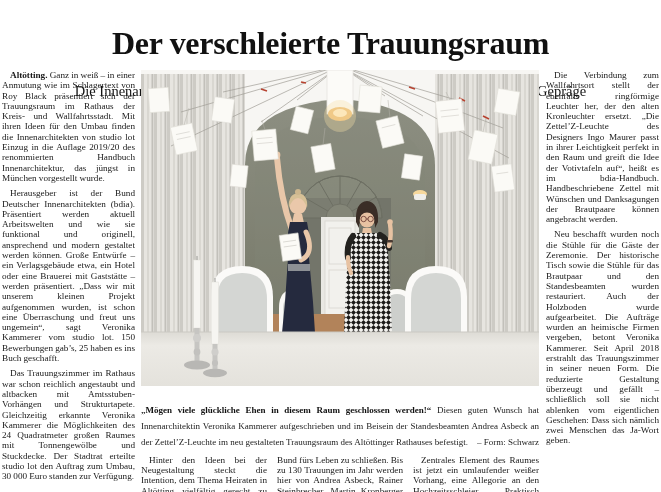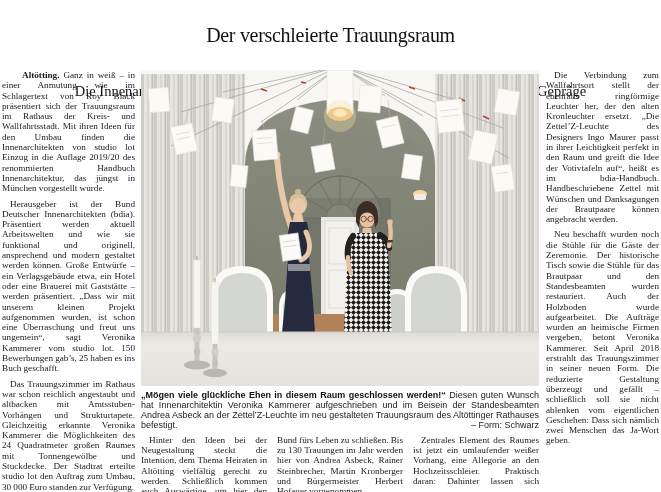--- a/index.html
+++ b/index.html
@@ -1,34 +1,34 @@
 <!DOCTYPE html>
 <html lang="de"><head>
 <meta charset="utf-8">
 <style>
   html,body{margin:0;padding:0;background:#ffffff;}
   .page{position:relative;width:661px;height:492px;background:#ffffff;overflow:hidden;
         font-family:"Liberation Serif",serif;color:#1a1a1a;}
   .headline{position:absolute;top:4px;left:0;width:661px;text-align:center;
-            font-size:20px;line-height:36px;font-weight:normal;color:#111;letter-spacing:-.3px;}
+            font-size:32px;line-height:36px;font-weight:bold;color:#111;letter-spacing:-.3px;}
   .subheadline{position:absolute;top:46px;left:0;width:661px;text-align:center;
                font-size:14.5px;line-height:18px;font-weight:normal;color:#141414;margin-top:36px;}
   .content{position:absolute;top:70px;left:2px;width:657px;bottom:0;display:flex;}
   .col-left{width:133px;flex:none;}
   .col-mid{width:398px;flex:none;margin-left:6px;}
   .col-right{flex:1;margin-left:7px;}
   .body-text{font-size:9.2px;line-height:10.3px;text-align:justify;hyphens:auto;
              -webkit-hyphens:auto;word-spacing:-0.2px;}
   .body-text p{margin:0 0 5px 0;text-indent:8px;}
   .body-text p.no-indent{text-indent:0;}
-  .dateline{font-weight:bold;margin-left:12px;}
+  .dateline{font-weight:bold;}
   .photo-wrap{width:398px;height:316px;overflow:hidden;background:#efeeea;}
   .photo-wrap svg{display:block;}
-  .caption{margin-top:4px;font-family:Liberation Sans, sans-serif;font-size:9px;
-           line-height:10px;color:#222;text-align:justify;hyphens:auto;}
+  .caption{margin-top:16px;font-family:Liberation Serif, serif;font-size:9px;
+           line-height:16px;color:#222;text-align:justify;hyphens:auto;}
   .caption b{color:#111;}
   .credit{float:right;padding-left:8px;}
   .midtext{margin-top:5px;height:62px;overflow:hidden;column-count:3;column-gap:10px;
            column-fill:auto;font-size:9.2px;line-height:10.2px;}
 </style>
 </head>
 <body>
 
 <div class="page">
 

